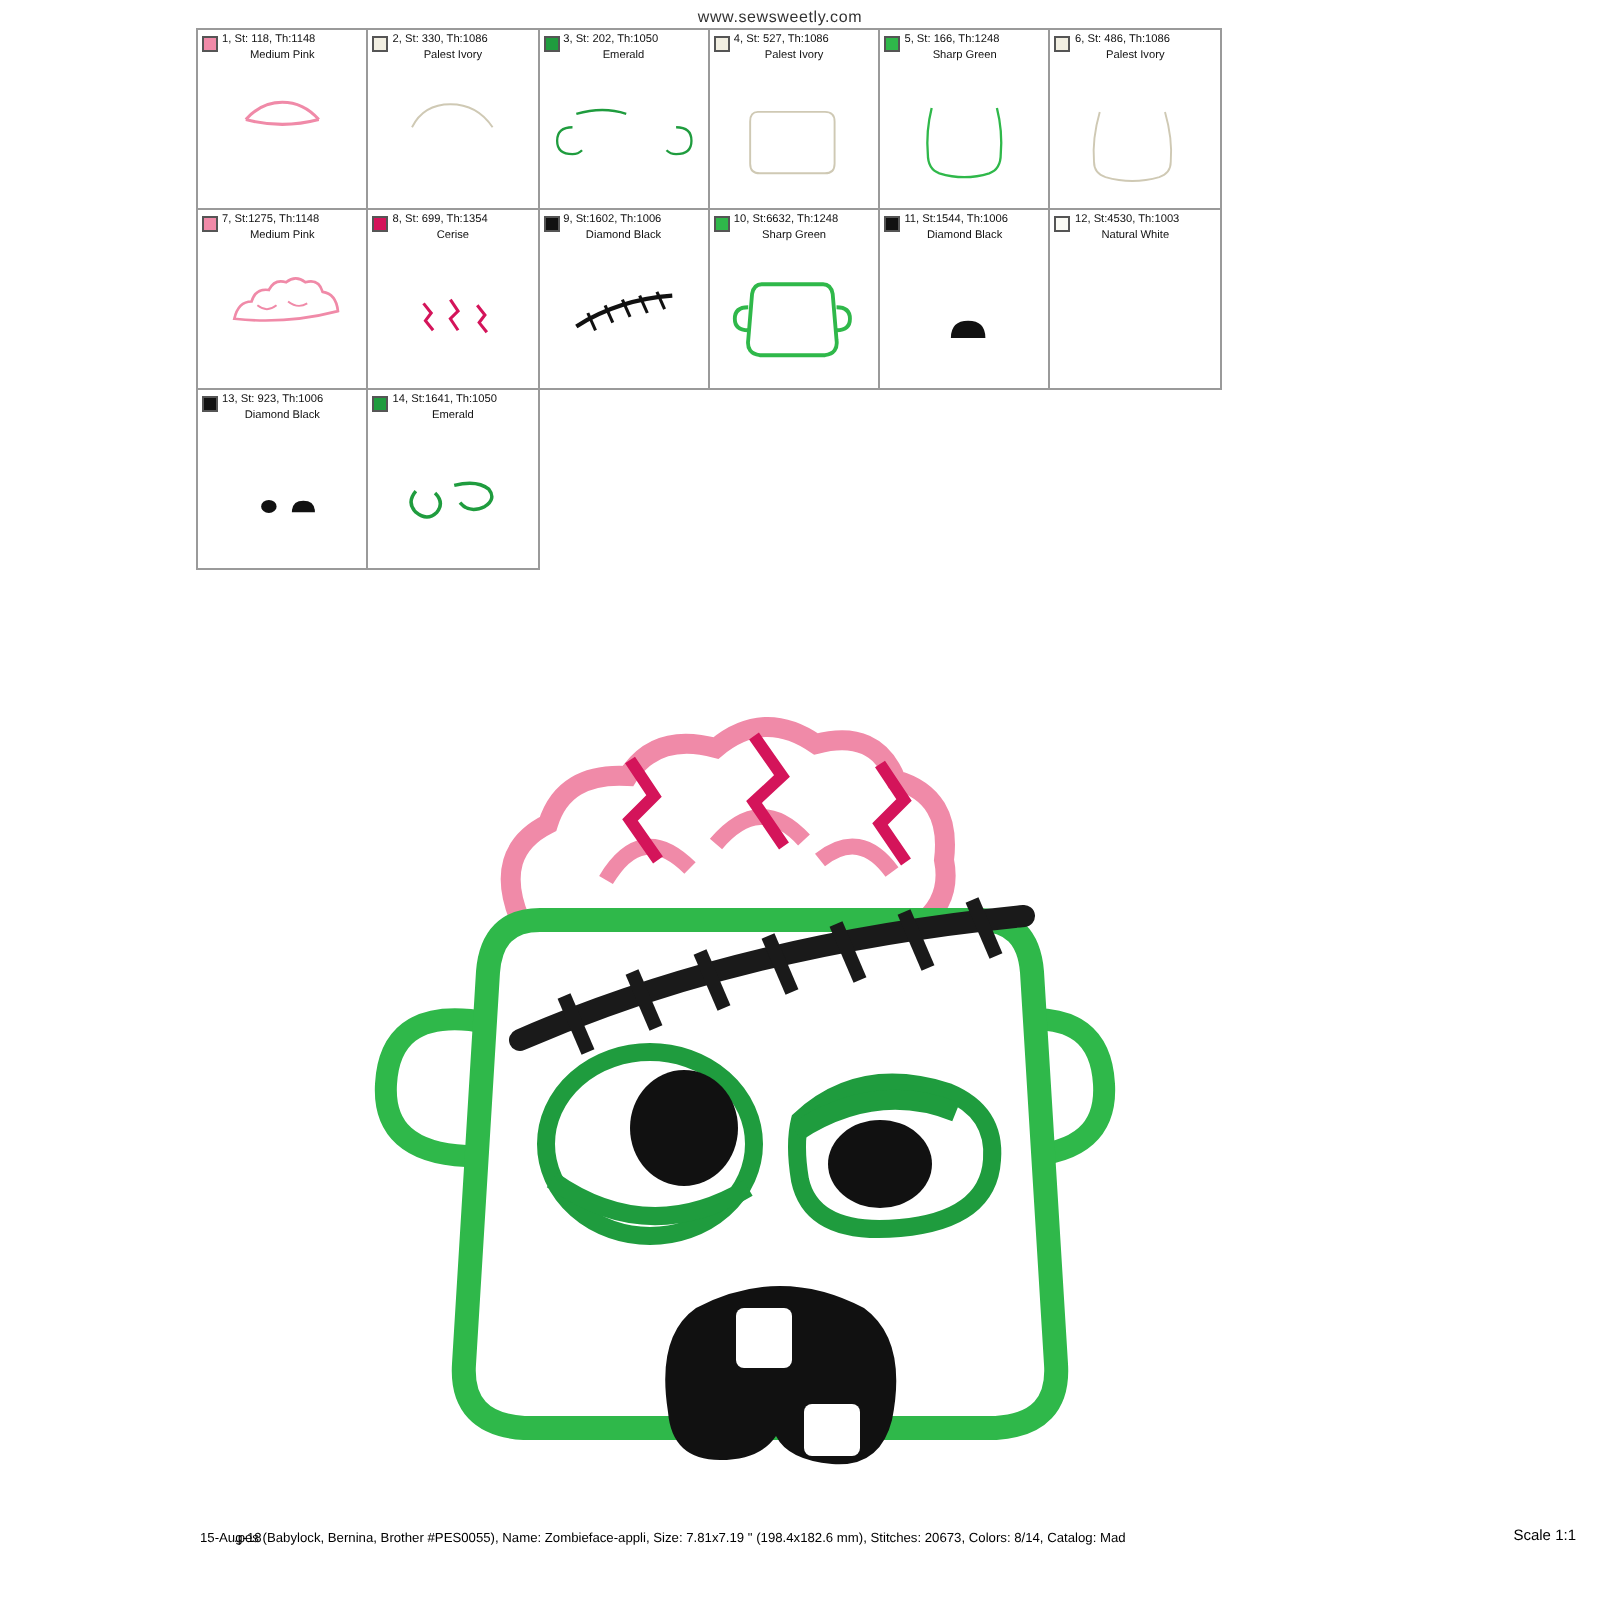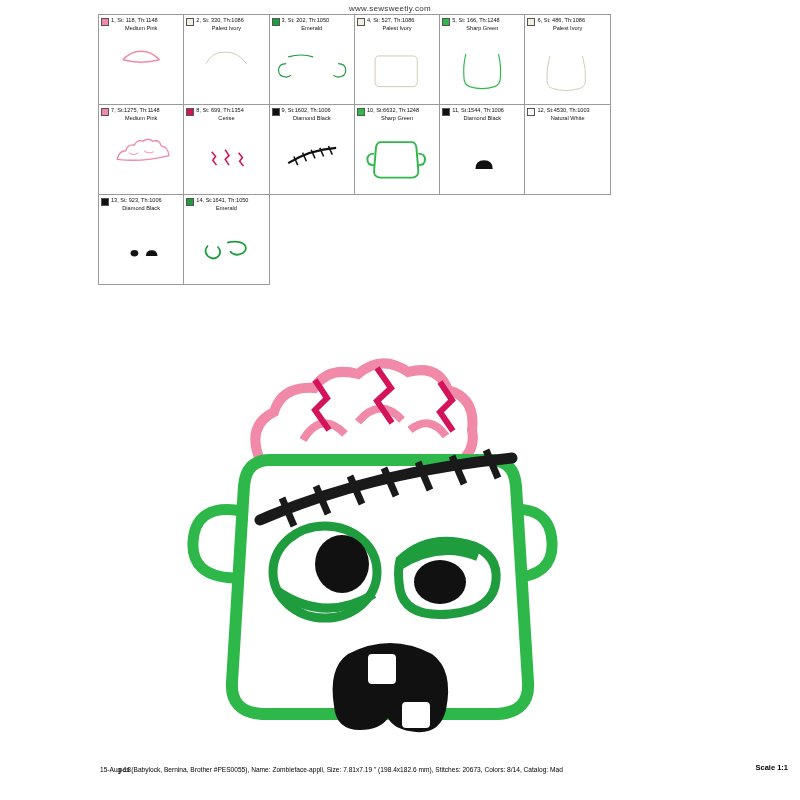--- a/index.html
+++ b/index.html
@@ -57,21 +57,21 @@
   
   .footer{
     position:absolute;left:100px;top:765px;width:690px;
     font-size:6.6px;line-height:9px;color:#000;
     white-space:nowrap;
   }
   .footer .pagenum{position:absolute;left:0;top:0;font-size:6.6px;}
   .footer .info{position:absolute;left:17px;top:0;font-size:6.6px;}
   .scale{
     position:absolute;right:12px;top:763px;
-    font-size:7.5px;font-weight:bold;
+    font-size:7.5px;font-weight:normal;
   }
 </style>
 </head>
 <body>
 
 <div class="site-url">www.sewsweetly.com</div>
 
 <div class="grid">
 
   <div class="grid-row">

